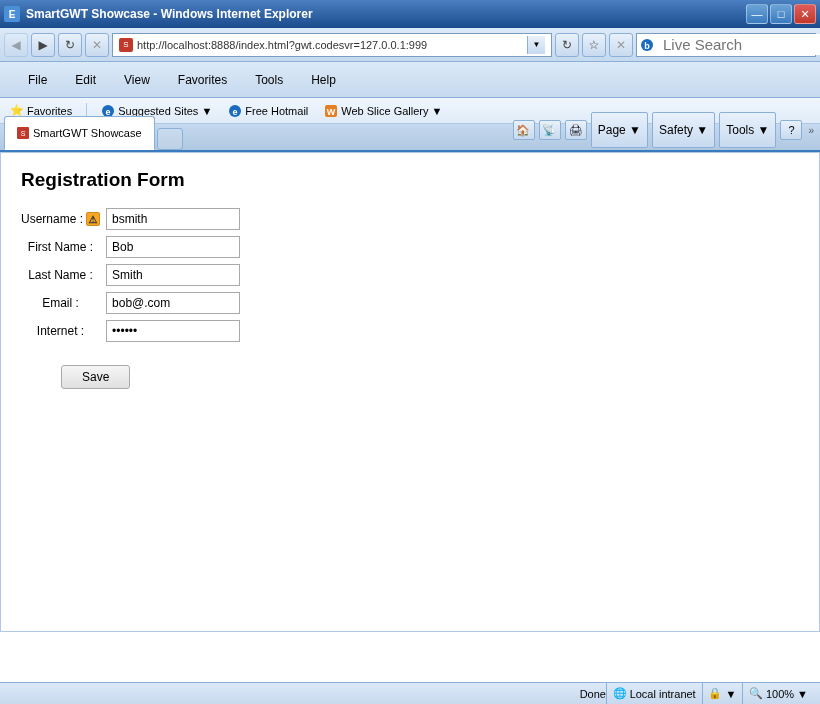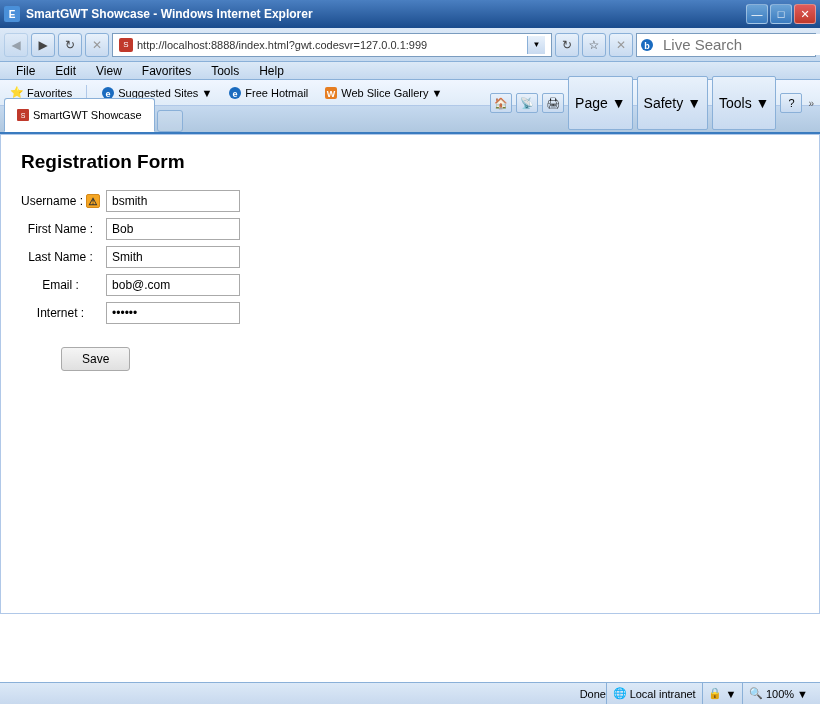--- a/index.html
+++ b/index.html
@@ -137,25 +137,25 @@
       align-items: center;
       justify-content: center;
       cursor: pointer;
       font-size: 11px;
     }
 
     
     .menu-bar {
       background: linear-gradient(to bottom, #dce9f7, #c5d9ef);
       border-bottom: 1px solid #8ab0d8;
-      padding: 2px 8px;
-      display: flex;
-      align-items: center;
-      gap: 4px;
-      height: 18px;
+      padding: 2px 20px;
+      display: flex;
+      align-items: center;
+      gap: 12px;
+      height: 36px;
     }
     .menu-item {
       padding: 2px 8px;
       font-size: 12px;
       cursor: pointer;
       border-radius: 2px;
       color: #000;
     }
 
     
@@ -245,22 +245,22 @@
       background: linear-gradient(to bottom, #e8f1fb, #c8daf0);
       border: 1px solid #8ab0d8;
       border-radius: 2px;
       display: flex;
       align-items: center;
       justify-content: center;
       cursor: pointer;
       font-size: 11px;
     }
     .tab-tool-label {
-      font-size: 14px;
-      padding: 18px 6px;
+      font-size: 12px;
+      padding: 10px 6px;
       background: linear-gradient(to bottom, #e8f1fb, #c8daf0);
       border: 1px solid #8ab0d8;
       border-radius: 2px;
       cursor: pointer;
       display: flex;
       align-items: flex-end;
       gap: 2px;
     }
 
     

